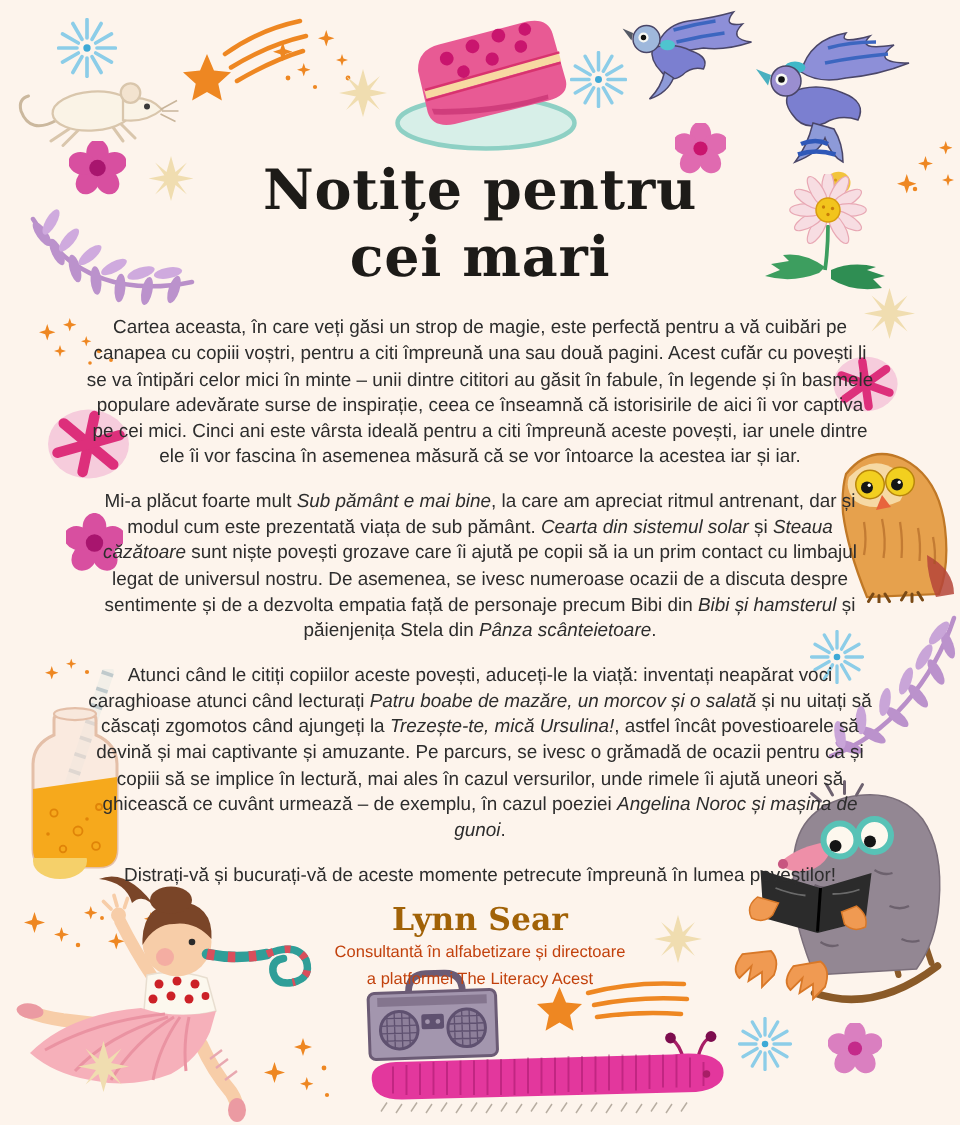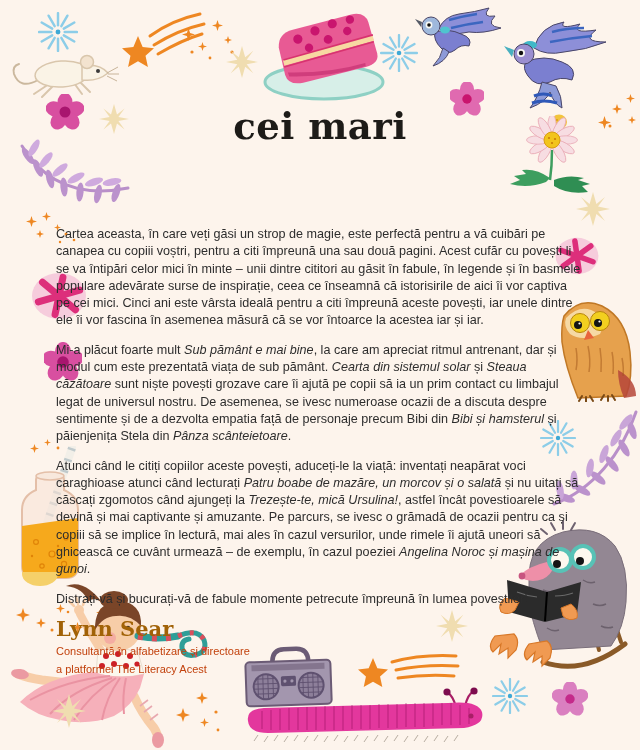--- a/index.html
+++ b/index.html
@@ -2,21 +2,21 @@
 <html><head>
 <meta charset="utf-8">
 <style>
   html,body{margin:0;padding:0;background:#fdf4ec}
   .page{position:relative;width:640px;height:750px;background:#fdf4ec;overflow:hidden;
         font-family:"Liberation Sans",sans-serif}
   .dec{position:absolute;z-index:1}
   .title{position:absolute;z-index:2;top:104px;left:0;width:100%;text-align:center;
          font-family:"DejaVu Serif",serif;font-weight:700;font-size:37px;line-height:45px;
          color:#1d1b18;letter-spacing:.5px}
-  .content{position:absolute;z-index:2;left:56px;top:226px;width:528px;
+  .content{position:absolute;z-index:2;left:56px;top:210px;width:528px;text-align:center;
            color:#2d2d2d;font-size:12.6px;line-height:17.3px}
   .content p{margin:0 0 12px}
   .content em{font-style:italic}
   .sig{margin-top:10px}
   .sig-name{font-family:"DejaVu Serif",serif;font-weight:700;font-size:21px;color:#a16207;margin-bottom:5px}
   .sig-role{font-size:11px;line-height:18px;color:#c2410c}
 </style>
 </head>
 <body>
 
@@ -491,29 +491,30 @@
         <ellipse cx="18" cy="8" rx="7.5" ry="9"></ellipse>
         <ellipse cx="28.5" cy="15" rx="7.5" ry="9" transform="rotate(72 28.5 15)"></ellipse>
         <ellipse cx="24.5" cy="27" rx="7.5" ry="9" transform="rotate(144 24.5 27)"></ellipse>
         <ellipse cx="11.5" cy="27" rx="7.5" ry="9" transform="rotate(216 11.5 27)"></ellipse>
         <ellipse cx="7.5" cy="15" rx="7.5" ry="9" transform="rotate(288 7.5 15)"></ellipse>
       </g>
     <circle cx="18" cy="18" r="5" fill="#c42a8a"></circle>
   </svg>
 
   <div class="title">
+    <div>Notițe pentru</div>
     <div>cei mari</div>
   </div>
 
   <div class="content">
     <div>
         <p><span>Cartea aceasta, în care veți găsi un strop de magie, este perfectă pentru a vă cuibări pe canapea cu copiii voștri, pentru a citi împreună una sau două pagini. Acest cufăr cu povești li se va întipări celor mici în minte – unii dintre cititori au găsit în fabule, în legende și în basmele populare adevărate surse de inspirație, ceea ce înseamnă că istorisirile de aici îi vor captiva pe cei mici. Cinci ani este vârsta ideală pentru a citi împreună aceste povești, iar unele dintre ele îi vor fascina în asemenea măsură că se vor întoarce la acestea iar și iar.</span></p>
         <p><span>Mi-a plăcut foarte mult </span><em>Sub pământ e mai bine</em><span>, la care am apreciat ritmul antrenant, dar și modul cum este prezentată viața de sub pământ. </span><em>Cearta din sistemul solar</em><span> și </span><em>Steaua căzătoare</em><span> sunt niște povești grozave care îi ajută pe copii să ia un prim contact cu limbajul legat de universul nostru. De asemenea, se ivesc numeroase ocazii de a discuta despre sentimente și de a dezvolta empatia față de personaje precum Bibi din </span><em>Bibi și hamsterul</em><span> și păienjenița Stela din </span><em>Pânza scânteietoare</em><span>.</span></p>
         <p><span>Atunci când le citiți copiilor aceste povești, aduceți-le la viață: inventați neapărat voci caraghioase atunci când lecturați </span><em>Patru boabe de mazăre, un morcov și o salată</em><span> și nu uitați să căscați zgomotos când ajungeți la </span><em>Trezește-te, mică Ursulina!</em><span>, astfel încât povestioarele să devină și mai captivante și amuzante. Pe parcurs, se ivesc o grămadă de ocazii pentru ca și copiii să se implice în lectură, mai ales în cazul versurilor, unde rimele îi ajută uneori să ghicească ce cuvânt urmează – de exemplu, în cazul poeziei </span><em>Angelina Noroc și mașina de gunoi</em><span>.</span></p>
-        <p><span>Distrați-vă și bucurați-vă de fabule momente petrecute împreună în lumea poveștilor!</span></p>
+        <p><span>Distrați-vă și bucurați-vă de aceste momente petrecute împreună în lumea poveștilor!</span></p>
       </div>
     <div class="sig">
       <div class="sig-name">Lynn Sear</div>
       <div class="sig-role">Consultantă în alfabetizare și directoare</div>
       <div class="sig-role">a platformei The Literacy Acest</div>
     </div>
   </div>
 
 </div>
 

